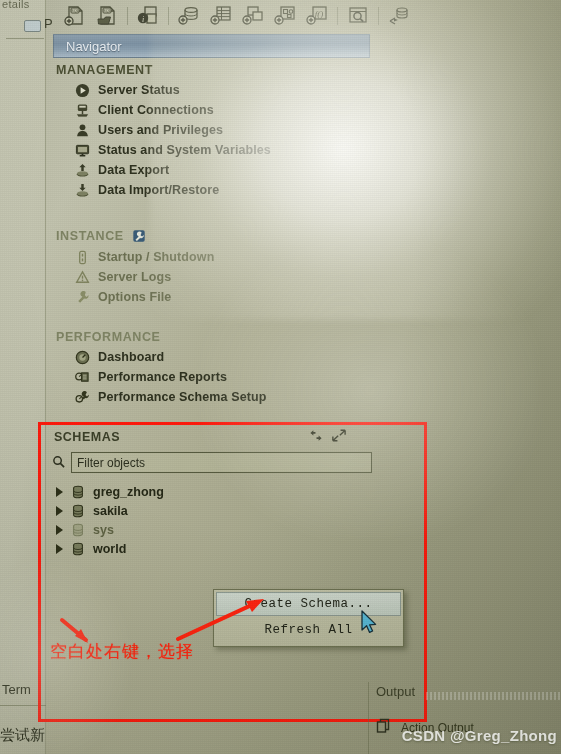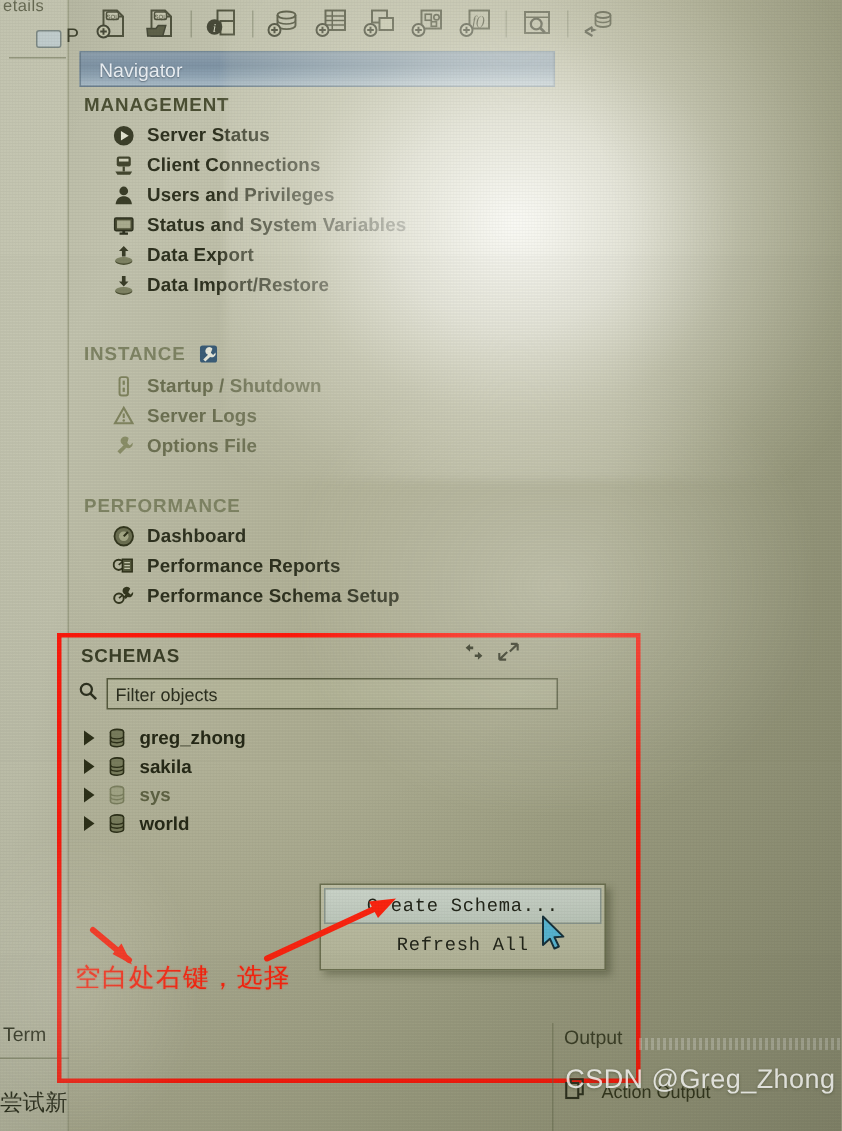--- a/index.html
+++ b/index.html
@@ -210,24 +210,25 @@
   }
   .output-row {
     position: absolute; left: 8px; top: 36px; display: flex; align-items: center; gap: 9px;
     font-size: 12px; color: #34371f;
   }
   .panel-seam {
     position: absolute; left: 368px; top: 682px; width: 1px; height: 72px;
     background: rgba(105,110,80,.5);
   }
   .watermark {
-    position: absolute; right: 4px; bottom: 24px;
-    font-size: 18px; color: rgba(255,255,255,.78);
+    position: absolute; right: 4px; bottom: 10px;
+    font-size: 15px; color: rgba(255,255,255,.78);
     letter-spacing: .3px;
     text-shadow: 0 1px 2px rgba(60,65,40,.5);
+    font-weight: bold;
   }
 </style>
 </head>
 <body>
 
 <div id="photo"></div>
 
 <div class="edge-strip">
   <div class="edge-top-text">etails</div>
   <div class="edge-rule"></div>

